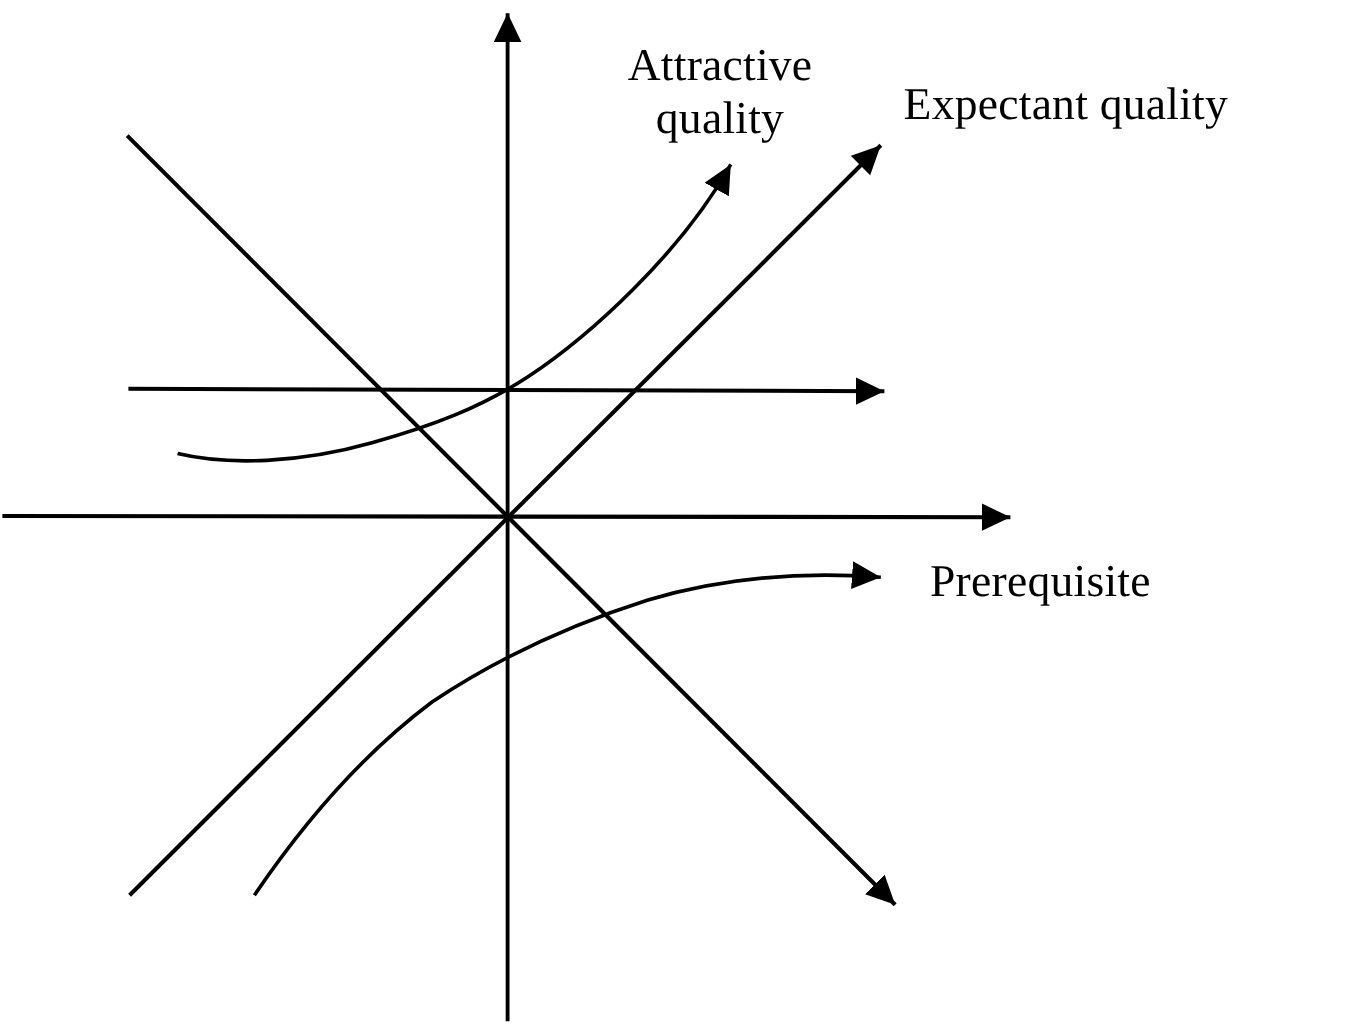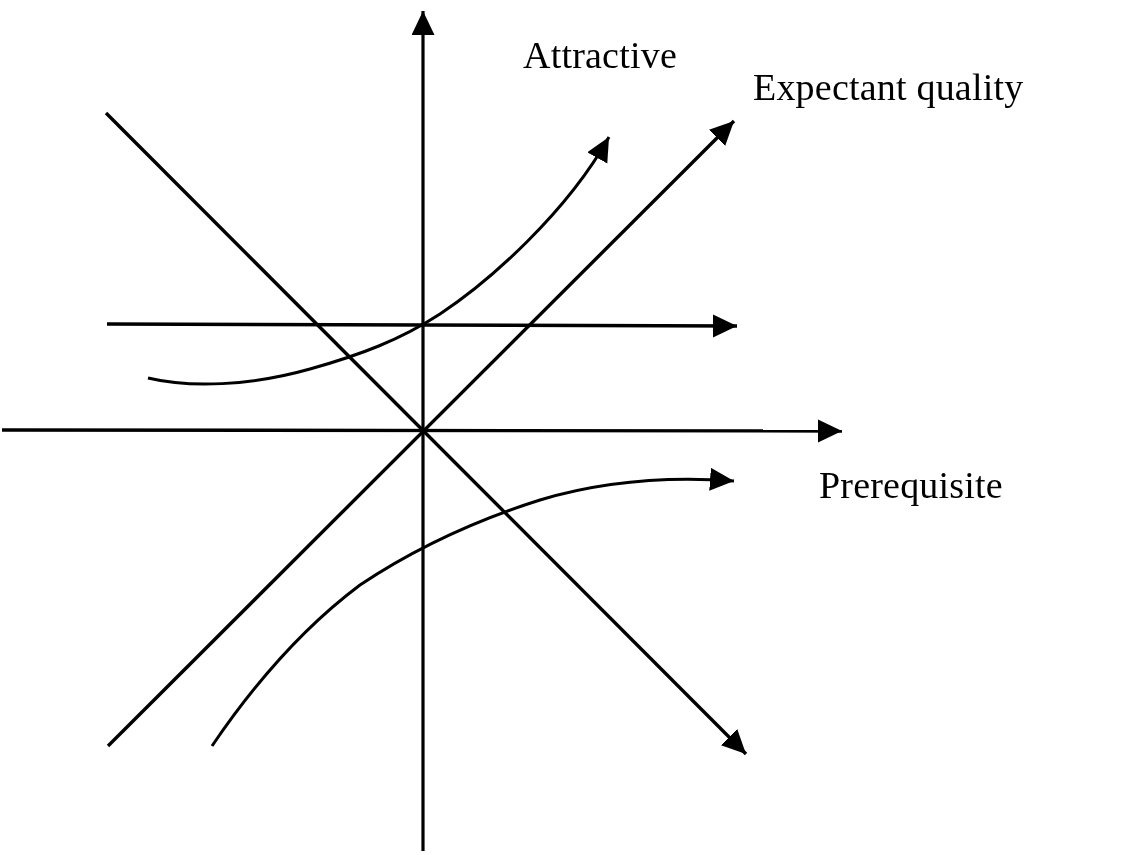--- a/index.html
+++ b/index.html
@@ -39,21 +39,20 @@
     left: 753px;
   }
   #lbl-undifferentiated {
     top: 303px;
     left: 756px;
   }
   #lbl-prerequisite {
     top: 463px;
     left: 775px;
     line-height: 45px;
-    margin-left: 44px;
   }
   #lbl-inverted {
     top: 762px;
     left: 759px;
   }
 </style>
 </head>
 <body>
 
 <div class="stage">
@@ -70,20 +69,21 @@
         <line x1="106" y1="113" x2="746" y2="754" fill="none" stroke="#000000" stroke-width="3.4" marker-end="url(#arrowhead)"></line>
         <line x1="108" y1="746" x2="734" y2="121" fill="none" stroke="#000000" stroke-width="3.4" marker-end="url(#arrowhead)"></line>
         <line x1="107" y1="324" x2="737" y2="326" fill="none" stroke="#000000" stroke-width="3.4" marker-end="url(#arrowhead)"></line>
         <path d="M148,378 C190,388 250,386 310,369 C360,355 400,340 440,314 C490,281 567,212 609,137" fill="none" stroke="#000000" stroke-width="3" marker-end="url(#arrowhead)"></path>
         <path d="M212,746 C250,690 300,630 360,585 C420,545 480,519 540,500 C600,482 665,476 734,481" fill="none" stroke="#000000" stroke-width="3" marker-end="url(#arrowhead)"></path>
       </g>
   </svg>
 
   <div class="lbl" id="lbl-attractive">
     <div>Attractive</div>
+    <div>quality</div>
   </div>
 
   <div class="lbl" id="lbl-expectant">Expectant quality</div>
 
 
   <div class="lbl" id="lbl-prerequisite">
     <div>Prerequisite</div>
   </div>
 
 

